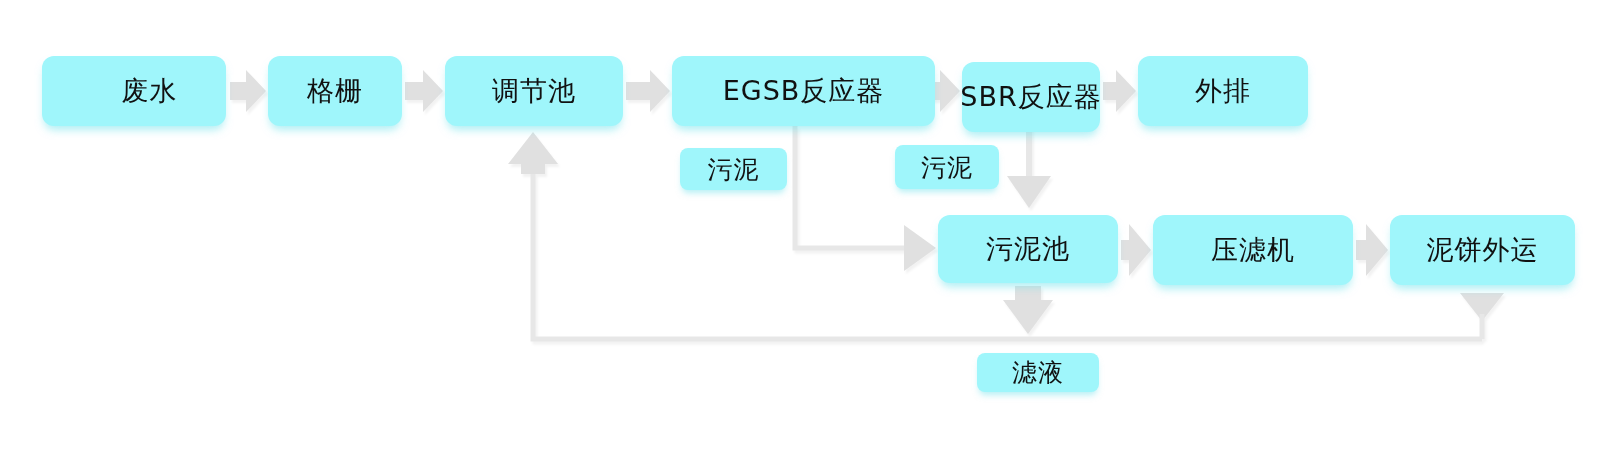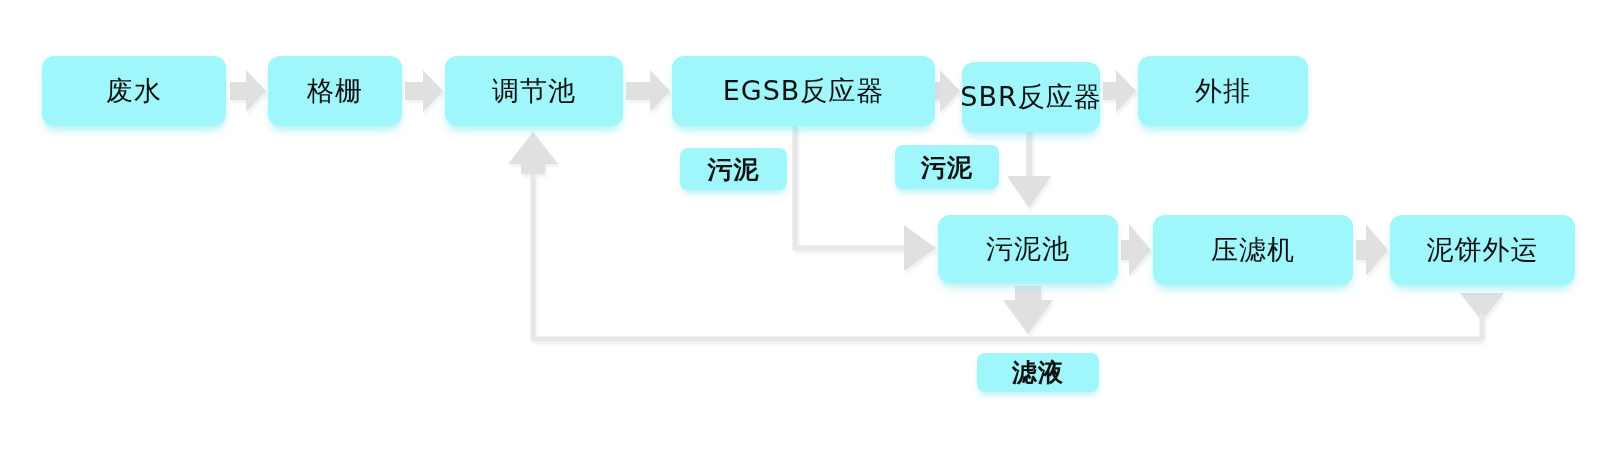--- a/index.html
+++ b/index.html
@@ -24,24 +24,23 @@
   .tag{
     position:absolute;
     background:#9ff6fb;
     border-radius:8px;
     display:flex;align-items:center;justify-content:center;
     color:#111111;
     font-size:25px;
     letter-spacing:1px;
     box-shadow:0 5px 6px -2px rgba(110,225,235,.5);
     white-space:nowrap;
-    font-weight:bold;
   }
   
-  #n-wastewater {left:42px;  top:56px; width:184px; height:70px;}
+  #n-wastewater {left:42px;  top:56px; width:153px; height:70px;padding-left:31px;}
   #n-screen     {left:268px; top:56px; width:134px; height:70px;}
   #n-regulating {left:445px; top:56px; width:178px; height:70px;}
   #n-egsb       {left:672px; top:56px; width:263px; height:70px;}
   #n-sbr        {left:962px; top:56px; width:138px; height:70px;margin-top:6px;}
   #n-discharge  {left:1138px;top:56px; width:170px; height:70px;font-family:Liberation Mono, monospace;}
   
   #n-sludgetank {left:938px; top:215px;width:180px; height:68px;}
   #n-filterpress{left:1153px;top:215px;width:200px; height:70px;}
   #n-cake       {left:1390px;top:215px;width:185px; height:70px;}
   

